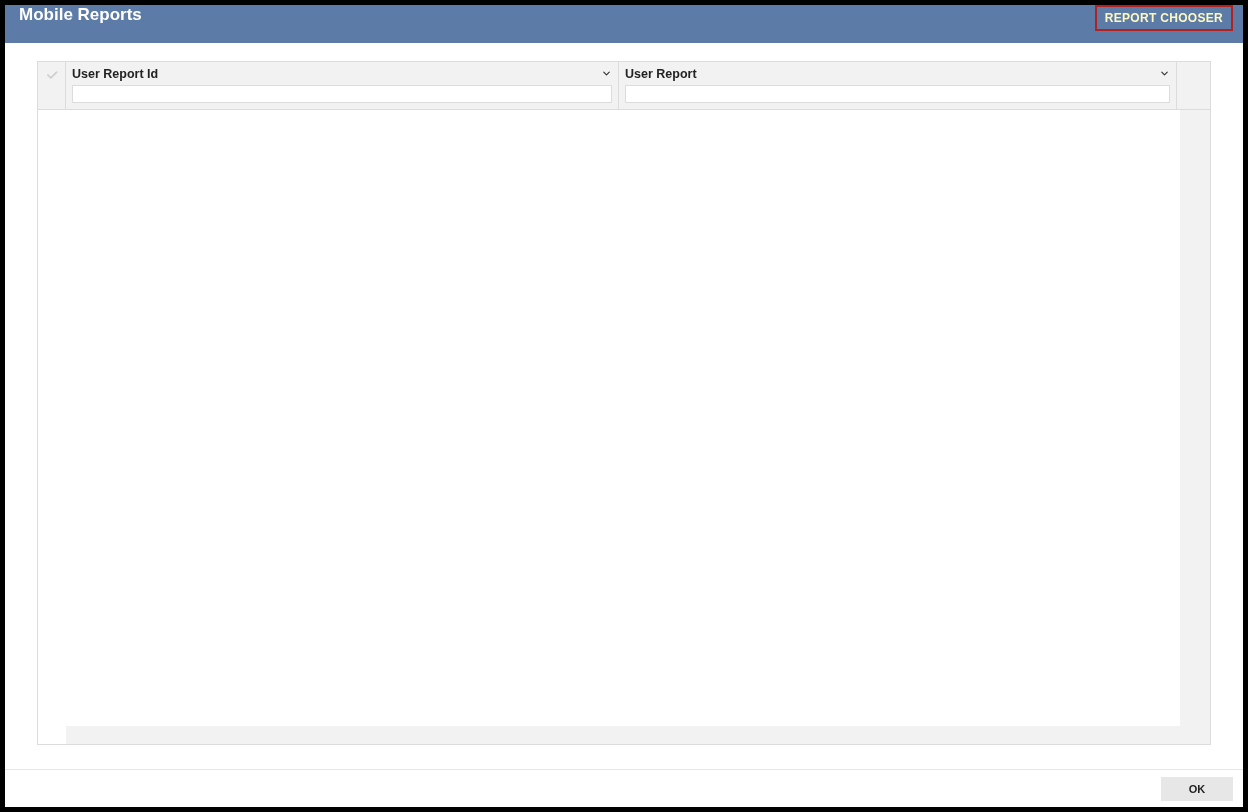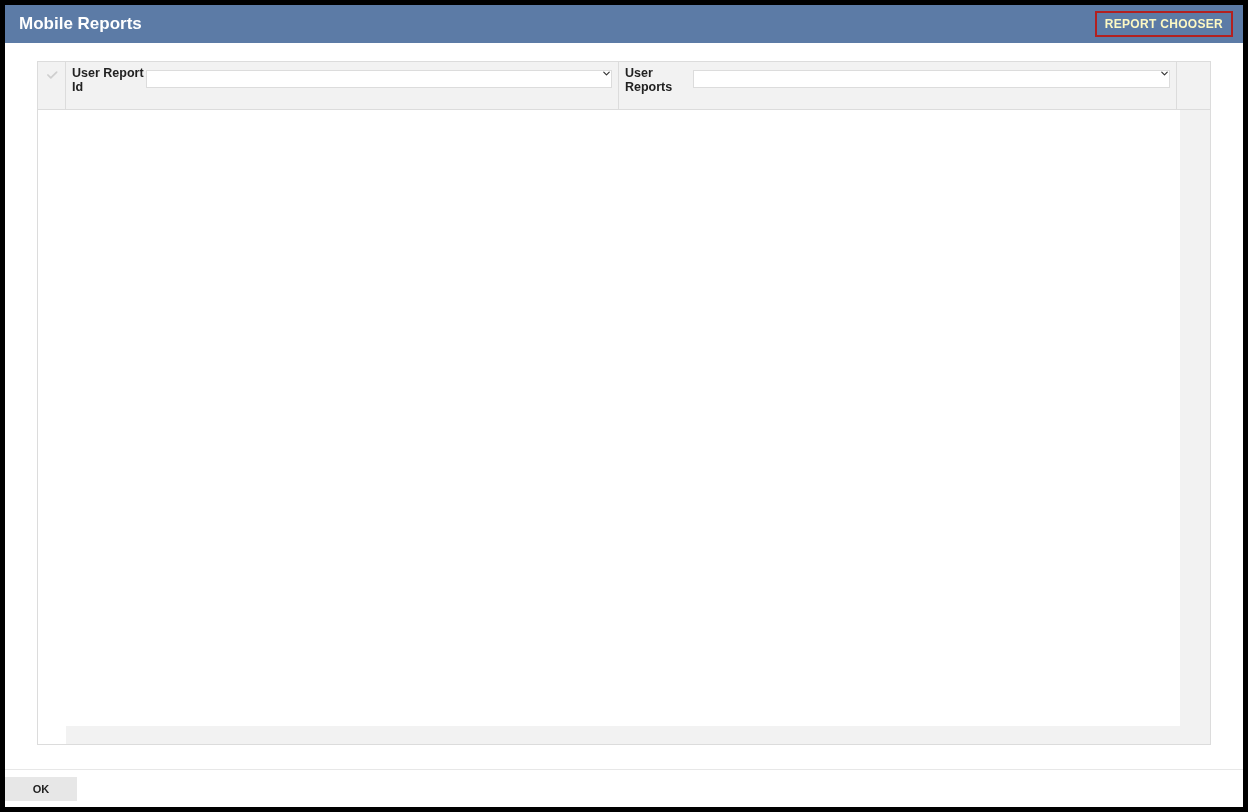--- a/index.html
+++ b/index.html
@@ -3,21 +3,21 @@
   <meta charset="utf-8">
   <style>
     * { box-sizing: border-box; margin: 0; padding: 0; }
     html, body { width: 1248px; height: 812px; font-family: Arial, Helvetica, sans-serif; overflow: hidden; }
     body { border: 5px solid #000; background: #fff; position: relative; }
 
     .header {
       background: #5c7ba6;
       height: 38px;
       display: flex;
-      align-items: center;
+      align-items: flex-start;
       justify-content: space-between;
       padding: 0 10px 0 14px;
     }
     .header-title {
       color: #fff;
       font-size: 17px;
       font-weight: 700;
     }
     .report-chooser-btn {
       background: transparent;
@@ -50,21 +50,21 @@
       border-right: 1px solid #dcdcdc;
       display: flex;
       align-items: flex-start;
       justify-content: center;
       padding-top: 6px;
     }
     .col-head {
       border-right: 1px solid #dcdcdc;
       padding: 4px 6px 6px 6px;
       display: flex;
-      flex-direction: row;
+      flex-direction: column;
       position: relative;
       justify-content: flex-end;
     }
     .col-head:last-child { border-right: none; }
     .col-1 { width: 553px; }
     .col-2 { width: 558px; }
     .col-scroll-spacer { width: 30px; }
     .col-label {
       font-size: 12.5px;
       font-weight: 700;
@@ -114,20 +114,21 @@
     }
 
     .footer {
       position: absolute;
       left: 0;
       right: 0;
       bottom: 0;
       height: 38px;
       border-top: 1px solid #e7e7e7;
       display: flex;
+      justify-content: flex-end;
       align-items: center;
       padding-right: 10px;
       background: #fff;
     }
     .ok-btn {
       background: #e7e7e7;
       border: none;
       width: 72px;
       height: 24px;
       font-size: 11px;
@@ -163,21 +164,21 @@
         <span class="col-label">User Report Id</span>
         <span class="col-chevron">
           <svg width="11" height="11" viewBox="0 0 24 24">
               <path d="M6 9l6 6 6-6" stroke="#333" stroke-width="2.5" fill="none" stroke-linecap="round" stroke-linejoin="round"></path>
             </svg>
         </span>
         <input type="text" class="col-filter" value="" style="">
       </div>
 
       <div class="col-head col-2">
-        <span class="col-label">User Reports</span>
+        <span class="col-label">User Report</span>
         <span class="col-chevron">
           <svg width="11" height="11" viewBox="0 0 24 24">
               <path d="M6 9l6 6 6-6" stroke="#333" stroke-width="2.5" fill="none" stroke-linecap="round" stroke-linejoin="round"></path>
             </svg>
         </span>
         <input type="text" class="col-filter" value="" style="">
       </div>
 
       <div class="col-head col-scroll-spacer"></div>
     </div>

